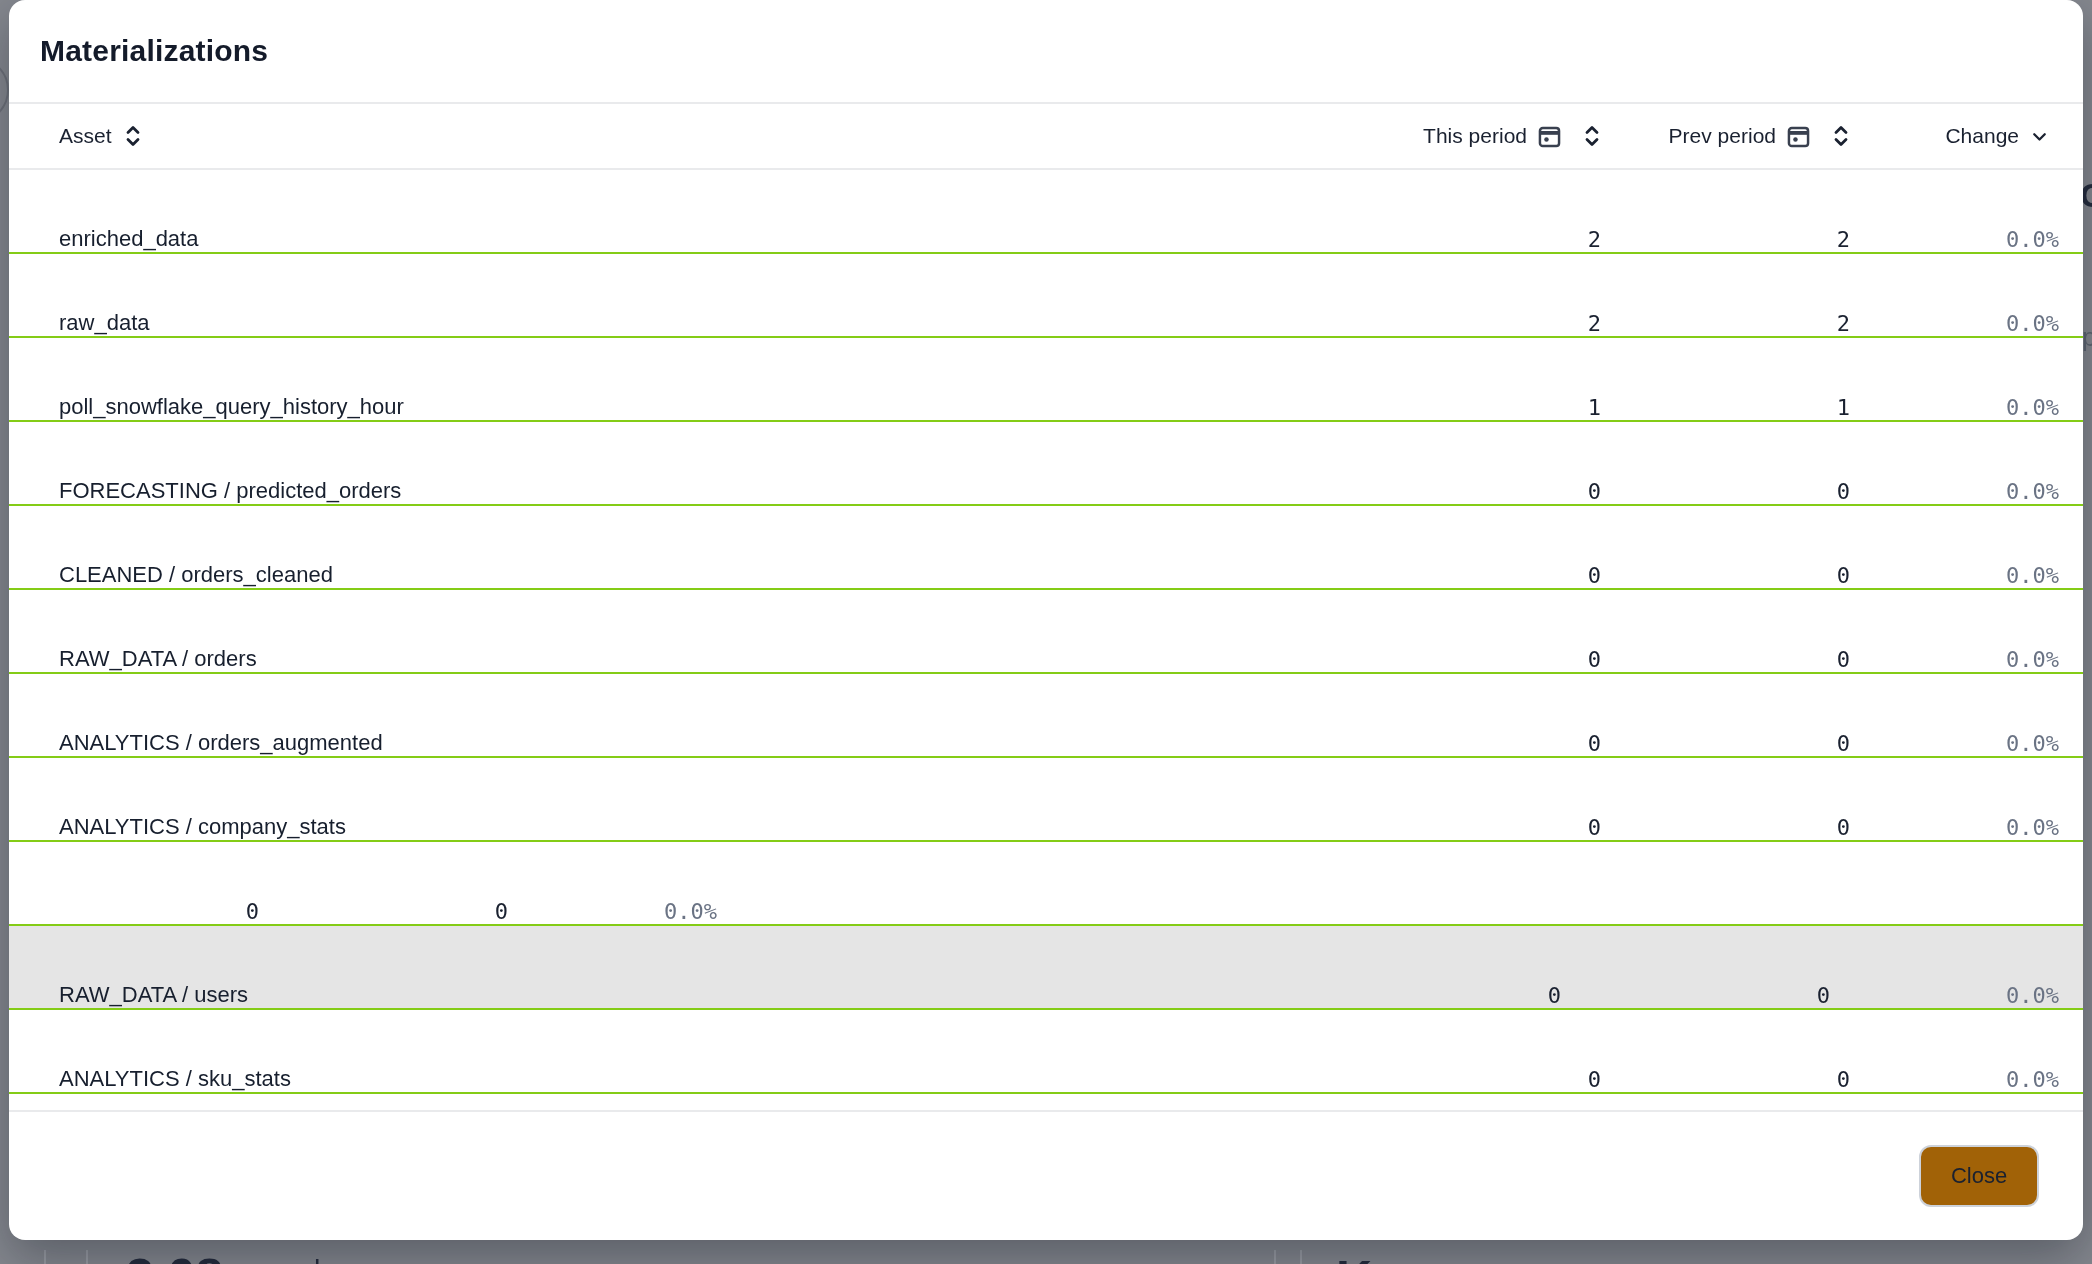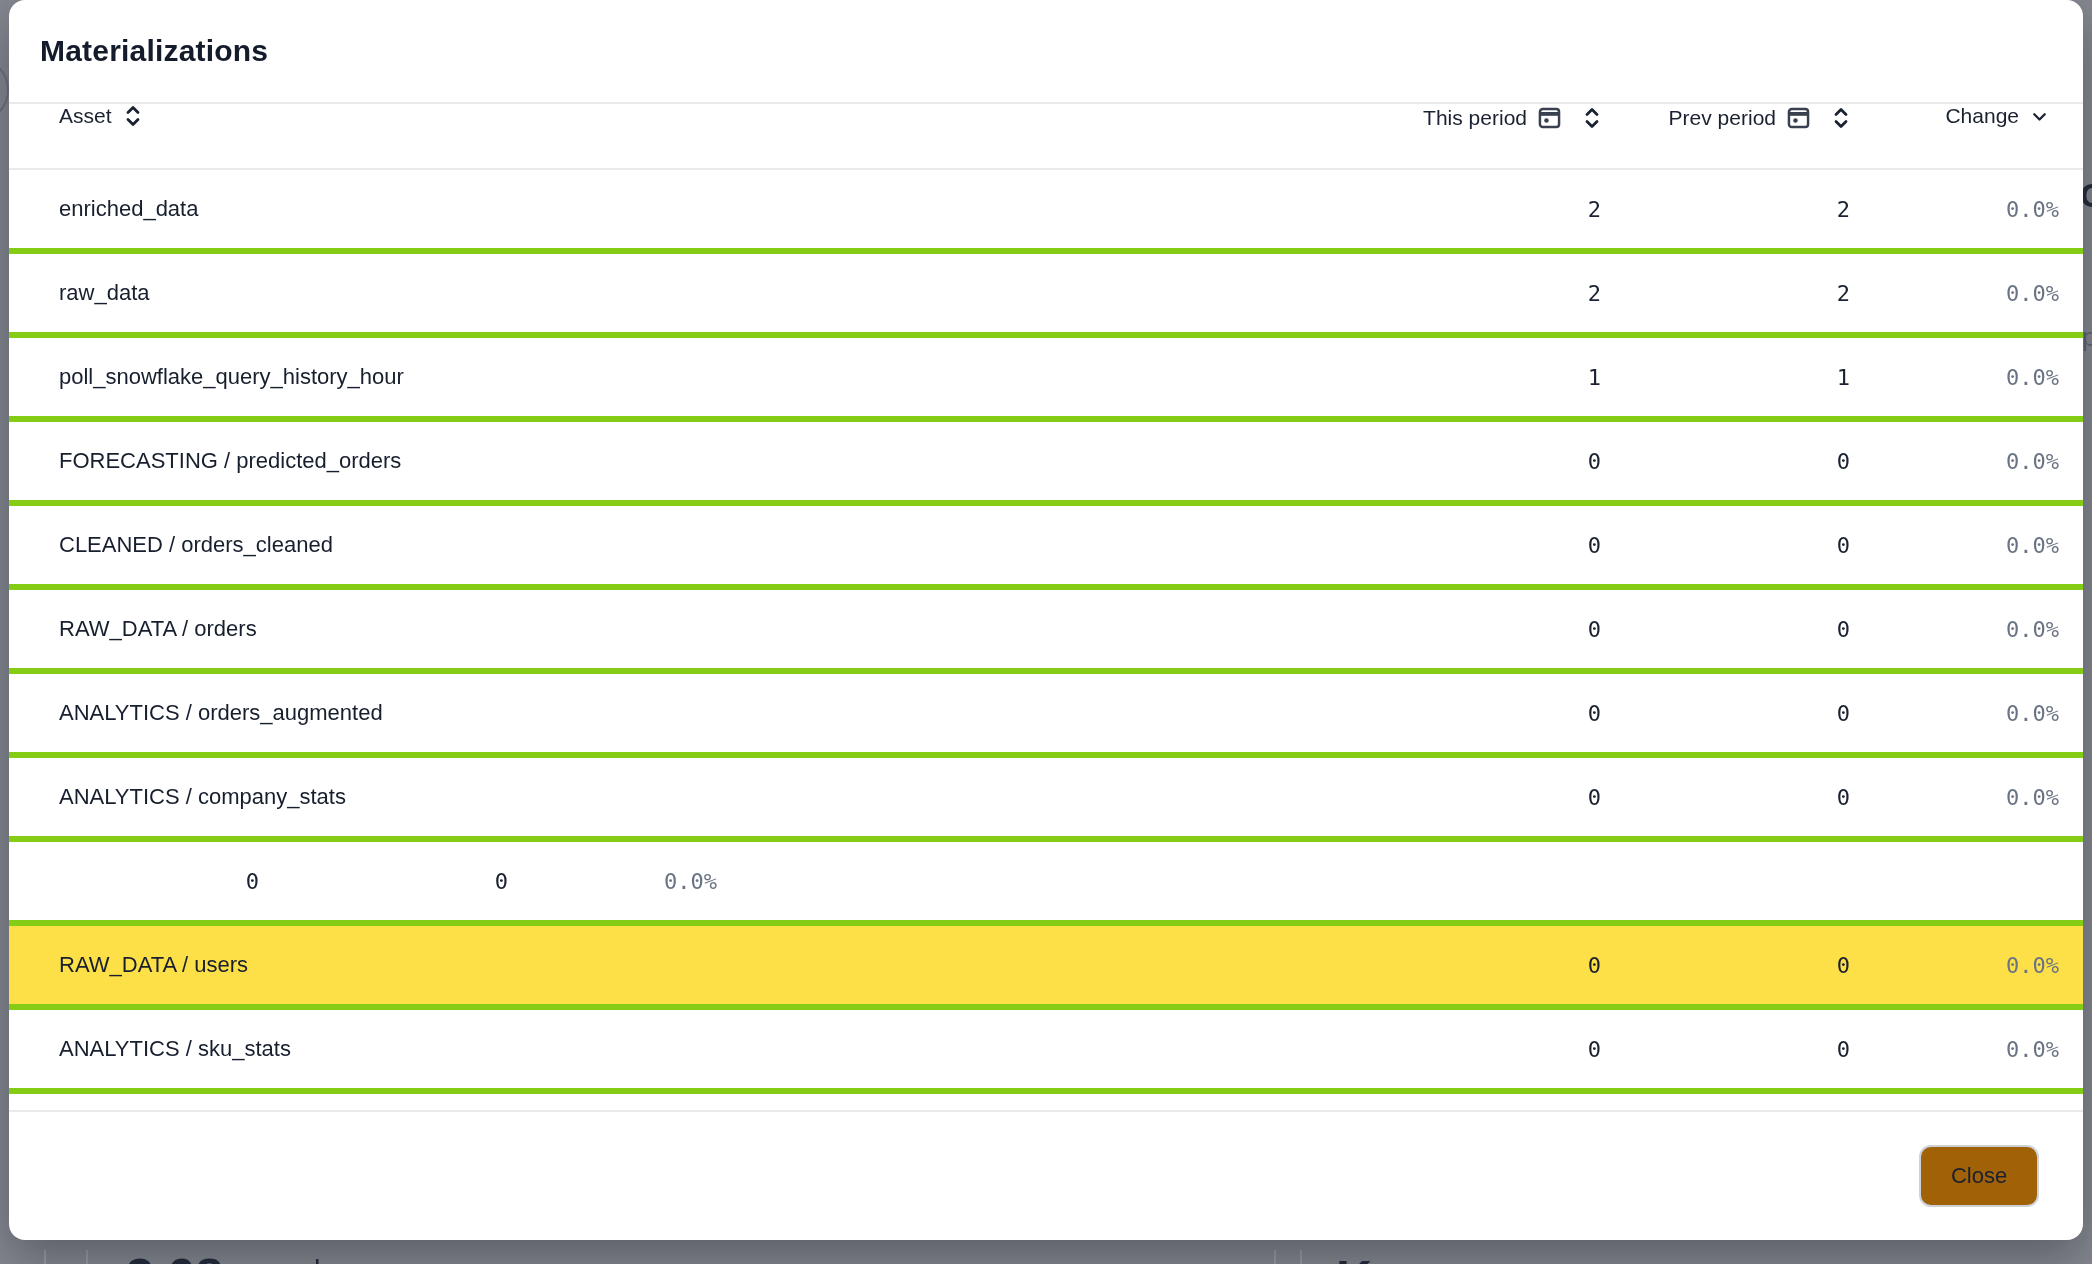--- a/index.html
+++ b/index.html
@@ -19,25 +19,25 @@
 
   
   .modal { position:absolute; left:9px; top:0; width:2074px; height:1240px;
            background:#FFFFFF; border-radius:16px; overflow:hidden;
            box-shadow:0 18px 50px rgba(10,14,25,0.35); color:#171F2E; }
 
   .modal-header { height:104px; display:flex; align-items:center; padding-left:31px;
                   border-bottom:2px solid #E9EAEC; }
   .modal-title { font-size:30px; font-weight:700; letter-spacing:0.2px; color:#141B2A; }
 
-  .thead { height:66px; display:flex; align-items:flex-start; border-bottom:2px solid #E9EAEC;
+  .thead { height:66px; display:flex; align-items:center; border-bottom:2px solid #E9EAEC;
            font-size:21px; color:#1A2130; }
-  .trow  { height:84px; display:flex; align-items:center; border-bottom:6px solid #84cc16;
+  .trow  { height:84px; display:flex; align-items:flex-end; border-bottom:2px solid #84cc16;
            font-size:22px; color:#171F2E; }
-  .trow.highlighted { background:#fde047; }
+  .trow.highlighted { background:#e5e5e5;gap:20px; }
   .row-sliver { height:18px; border-bottom:2px solid #E9EAEC; background:#FFFFFF; }
 
   .c-asset  { flex:1; padding-left:50px; display:flex; align-items:center; gap:12px; min-width:0; }
   .c-this   { width:250px; display:flex; align-items:center; justify-content:flex-end; gap:9px; }
   .c-prev   { width:249px; display:flex; align-items:center; justify-content:flex-end; gap:9px; }
   .c-change { width:233px; display:flex; align-items:center; justify-content:flex-end; gap:10px; padding-right:24px; }
   .thead .c-change { padding-right:33px; }
 
   .mono { font-family:"DejaVu Sans Mono", monospace; font-size:22px; color:#1A2130; }
   .mono.muted { color:#6A7384; }

